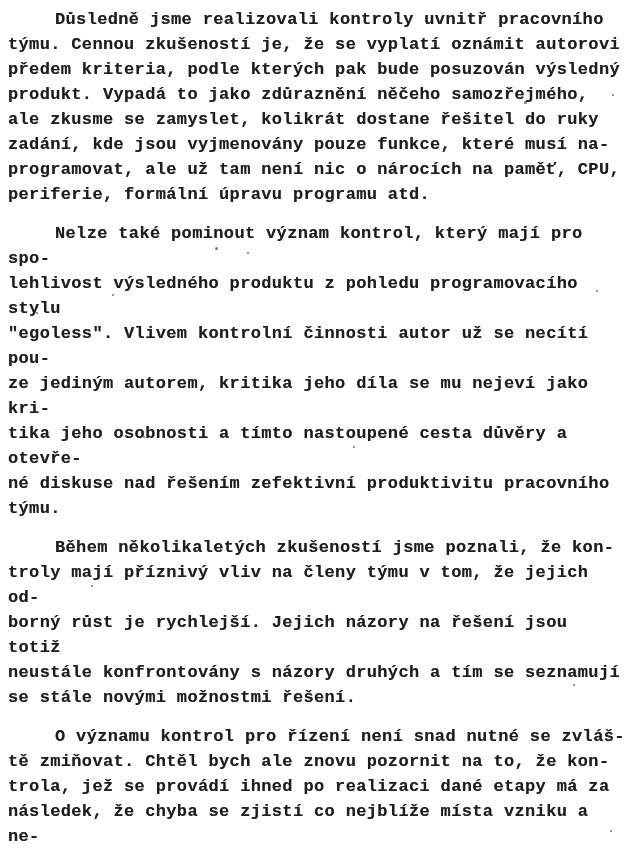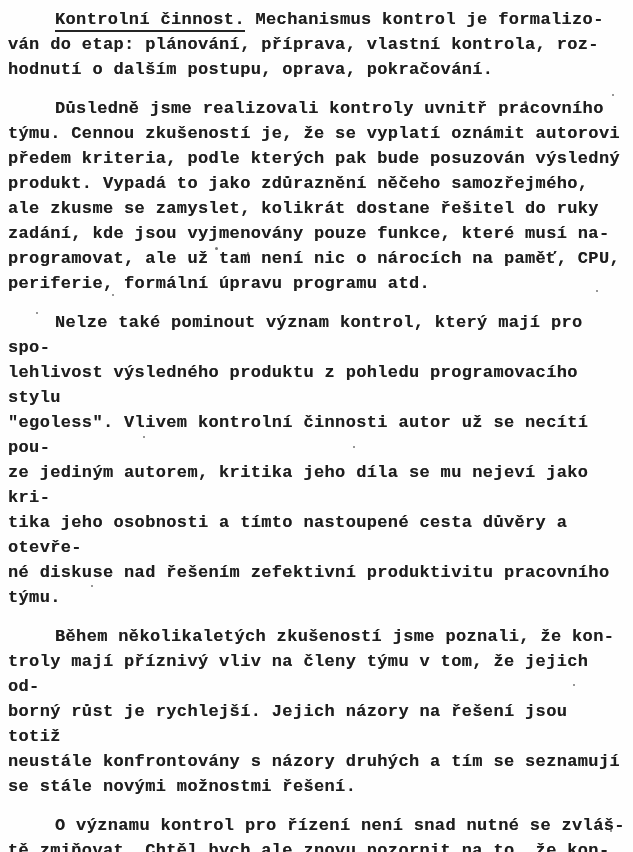--- a/index.html
+++ b/index.html
@@ -65,23 +65,20 @@
   .s9 { left: 573px; top: 684px; width: 2px; height: 2px; }
   .s10 { left: 91px;  top: 585px; width: 2px; height: 2px; }
   .s11 { left: 610px; top: 830px; width: 2px; height: 2px; }
   .s12 { left: 36px;  top: 312px; width: 2px; height: 2px; }
 </style>
 </head>
 <body>
 
 <div class="page">
 
-  <p class="tw"><span class="lead">Kontrolní činnost.</span><span> Mechanismus kontrol je formalizo-
-ván do etap: plánování, příprava, vlastní kontrola, roz-
-hodnutí o dalším postupu, oprava, pokračování.</span></p>
 
   <p class="tw"><span class="lead"></span><span>Důsledně jsme realizovali kontroly uvnitř pracovního
 týmu. Cennou zkušeností je, že se vyplatí oznámit autorovi
 předem kriteria, podle kterých pak bude posuzován výsledný
 produkt. Vypadá to jako zdůraznění něčeho samozřejmého,
 ale zkusme se zamyslet, kolikrát dostane řešitel do ruky
 zadání, kde jsou vyjmenovány pouze funkce, které musí na-
 programovat, ale už tam není nic o nárocích na paměť, CPU,
 periferie, formální úpravu programu atd.</span></p>
 

